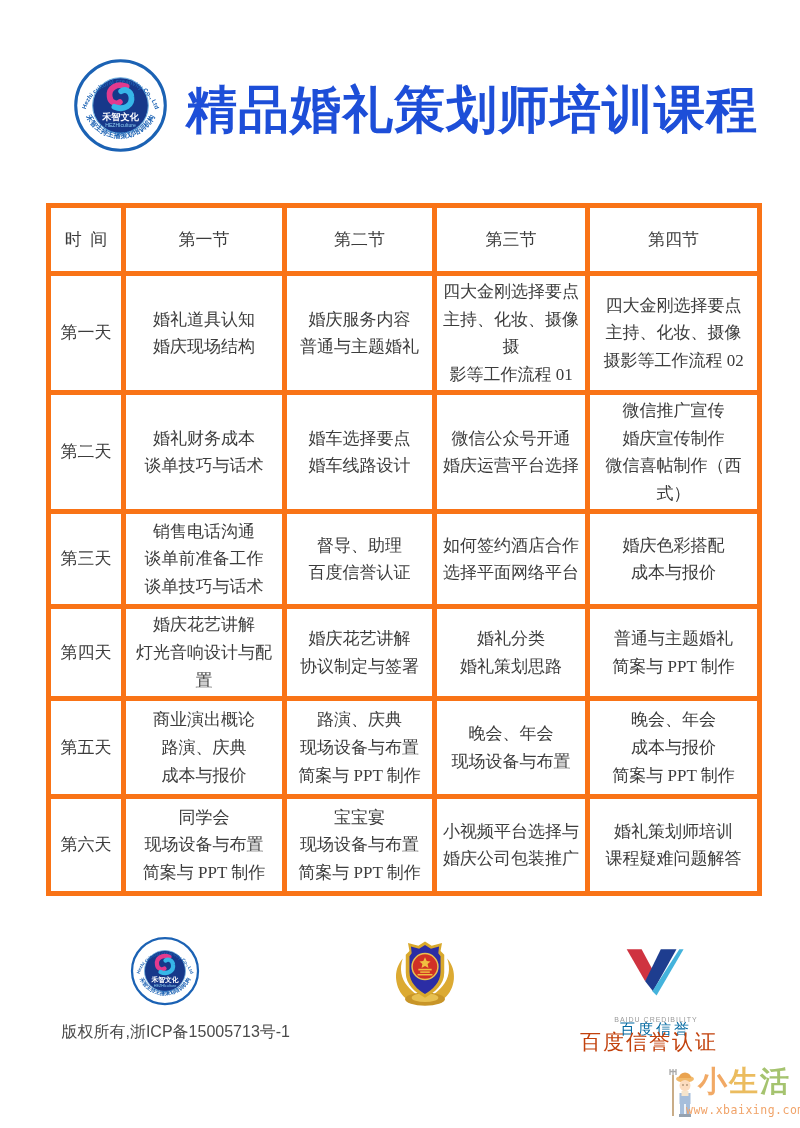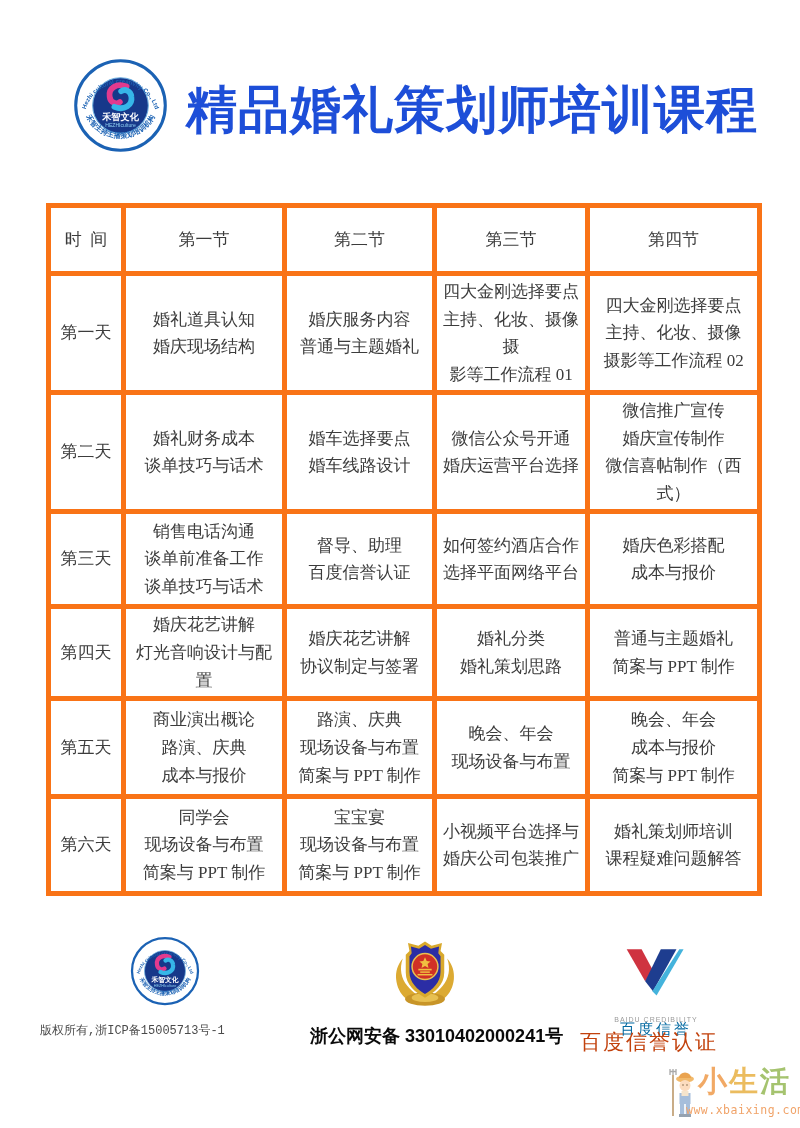--- a/index.html
+++ b/index.html
@@ -46,22 +46,22 @@
   table.schedule tbody tr:nth-child(5){ height:98px; }
   table.schedule tbody tr:nth-child(6){ height:97px; }
 
   
   .logo-footer {
     position:absolute; left:130px; top:936px;
     width:70px; height:70px;
   }
   .copyright {
     position:absolute; left:40px; top:1022px; width:250px;
-    text-align:left; font-size:12px; color:#4a4a4a;
-    font-family:Liberation Mono, monospace;
+    text-align:right; font-size:16px; color:#4a4a4a;
+    font-family:Liberation Sans, sans-serif;
     white-space:nowrap;
   }
   .police-badge {
     position:absolute; left:388px; top:933px;
     width:74px; height:76px;
   }
   .police-record {
     position:absolute; left:310px; top:1024px; width:220px;
     text-align:center; font-size:18px; font-weight:bold; color:#0a0a0a;
     font-family:"Liberation Sans","DejaVu Sans",sans-serif;
@@ -316,21 +316,20 @@
   </table>
 
   <svg class="logo-footer">
       <use href="#hezhi-logo"></use>
     </svg>
   <div class="copyright">版权所有,浙ICP备15005713号-1</div>
 
   <svg class="police-badge">
       <use href="#police-badge-sym"></use>
     </svg>
-  <div class="police-record">浙公网安备 33010402000241号</div>
 
   <svg class="baidu-v">
       <use href="#baidu-v-sym"></use>
     </svg>
   <div class="baidu-cn">百度信誉</div>
   <div class="baidu-en">BAIDU CREDIBILITY</div>
   <div class="baidu-cert">百度信誉认证</div>
 
   <div class="watermark">
     <svg class="wm-figure">

